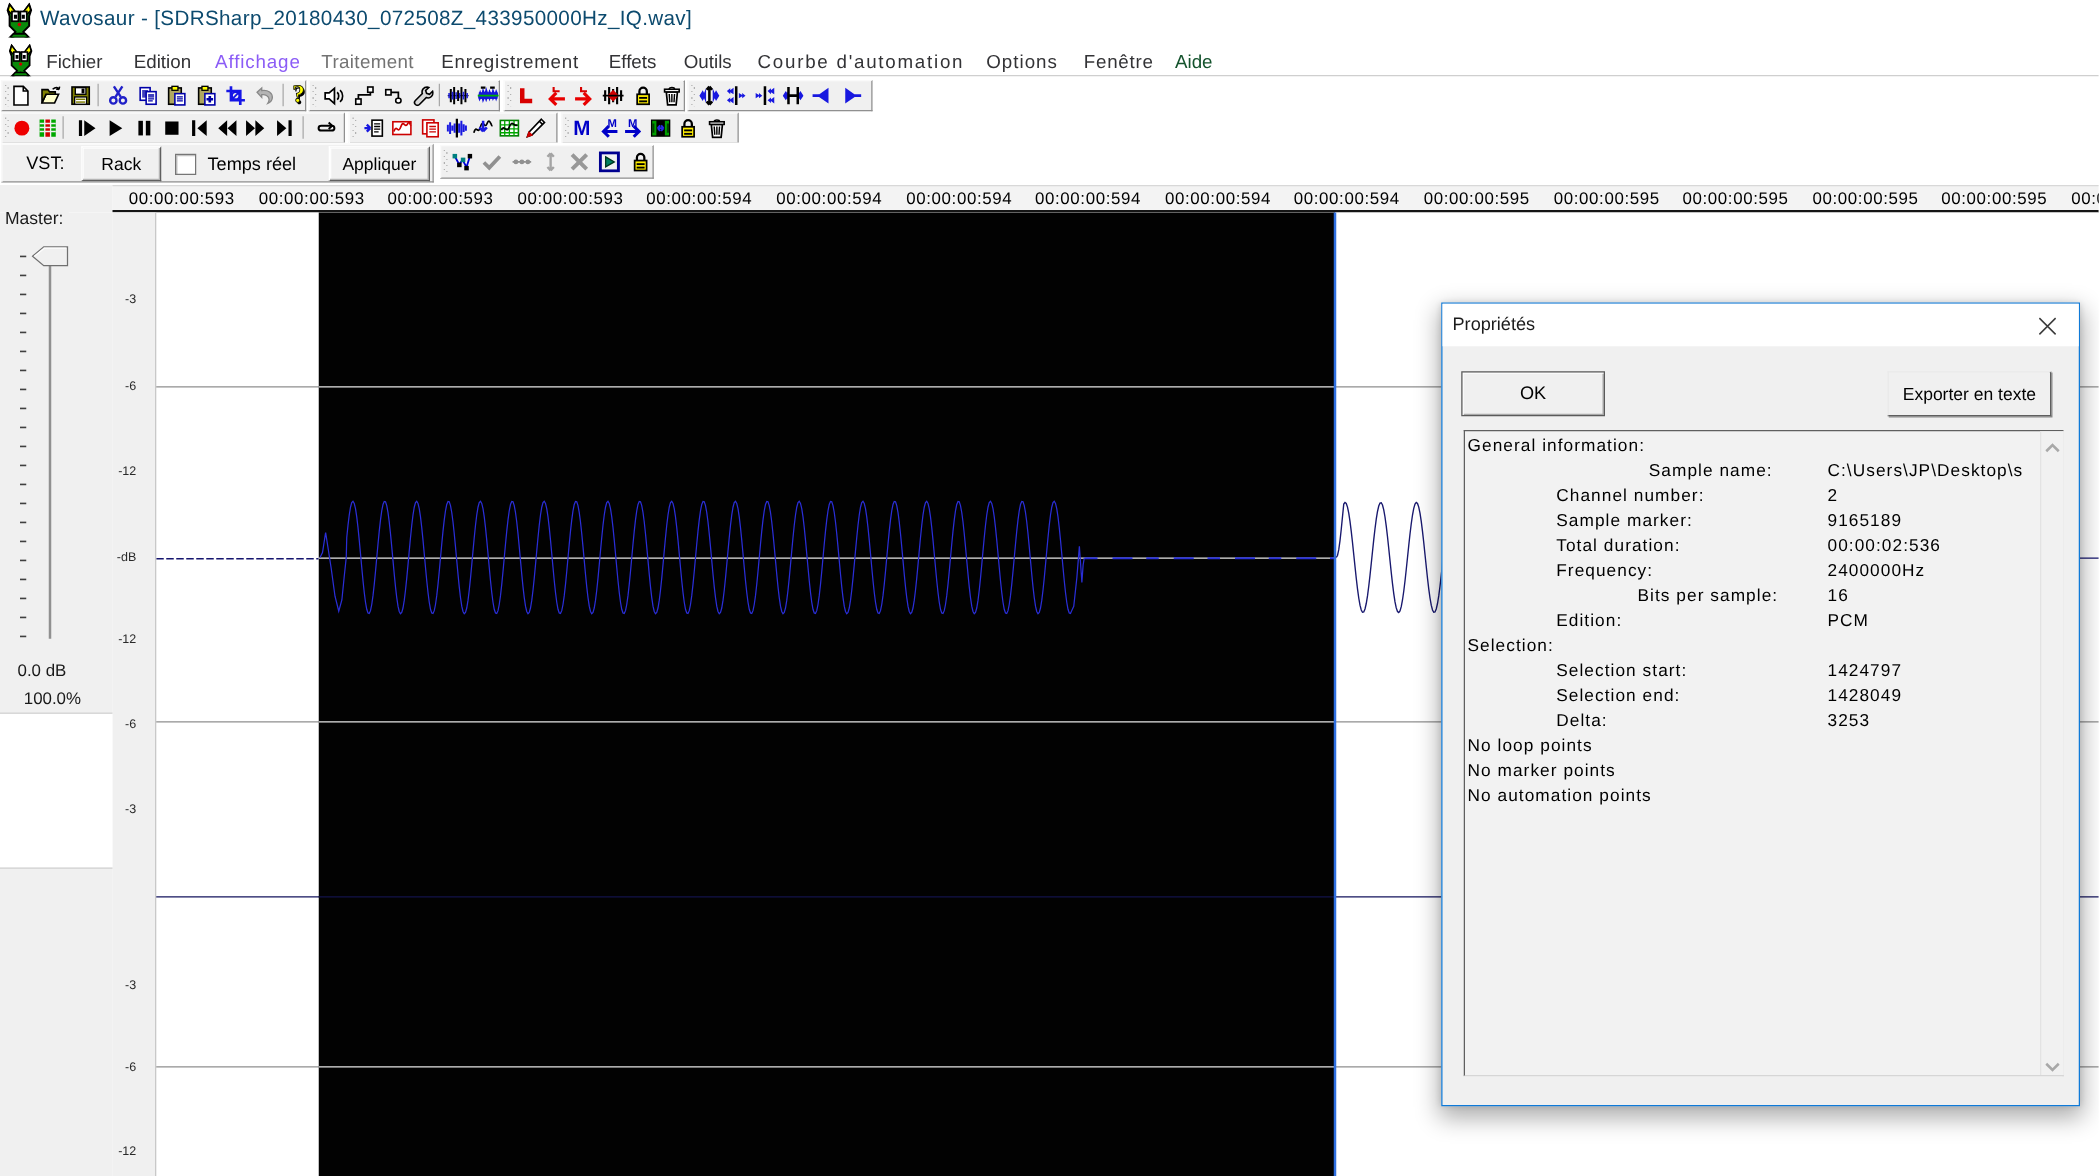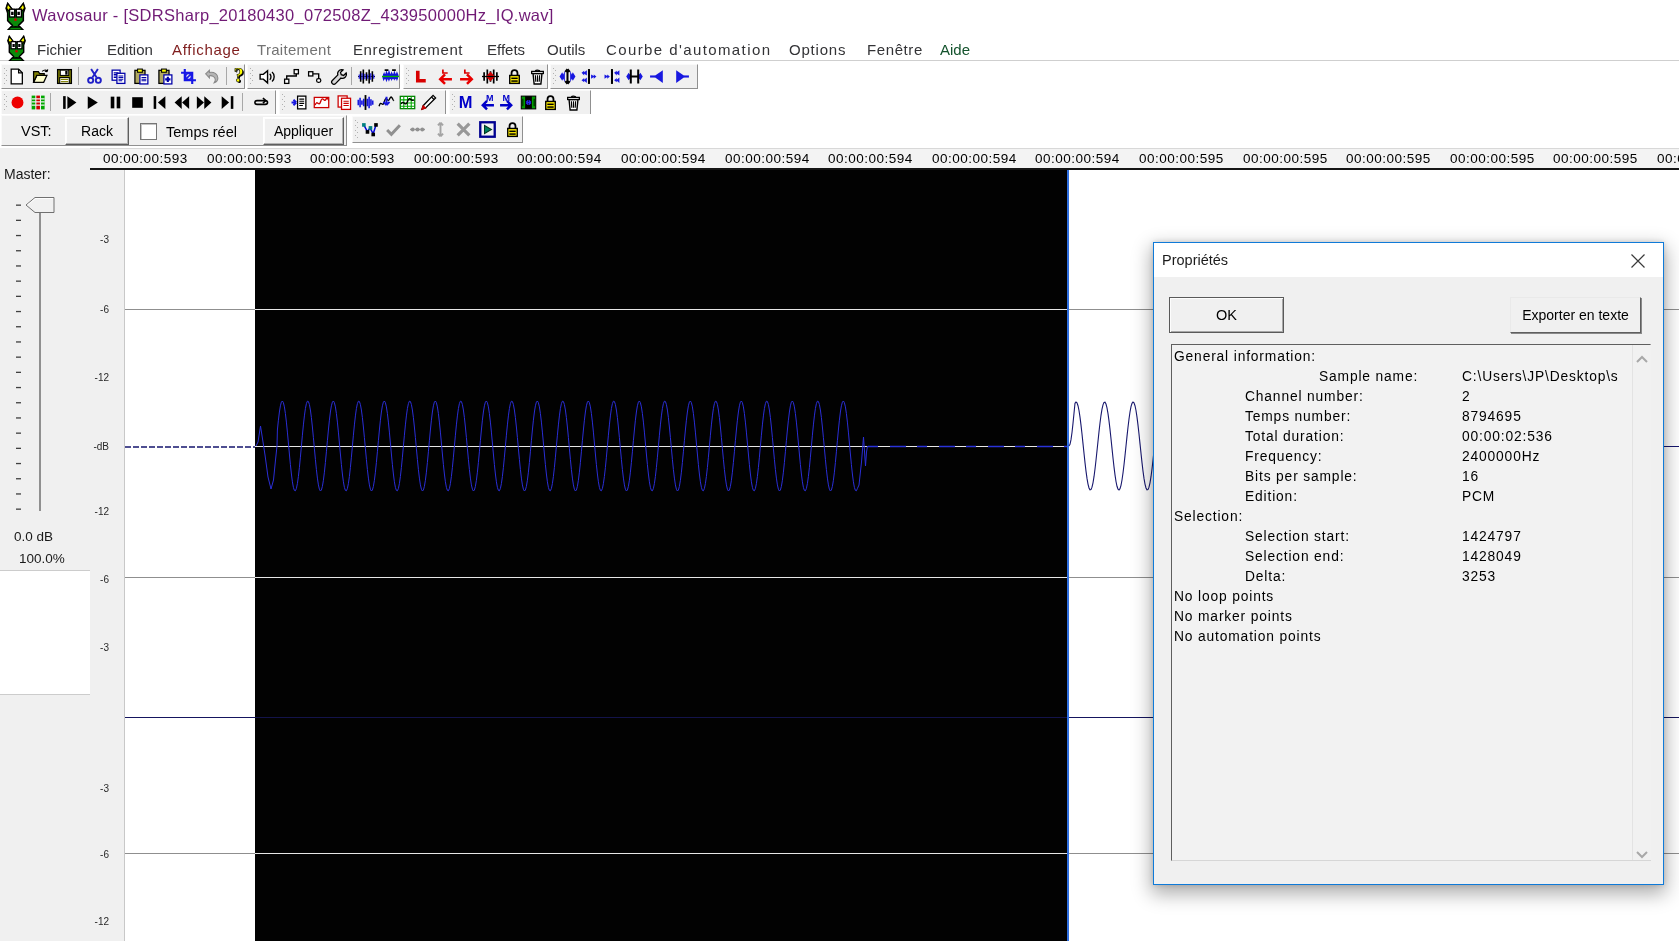--- a/index.html
+++ b/index.html
@@ -17,35 +17,35 @@
 <div class="abs" style="left:3px;top:2px"><svg width="16" height="18" viewBox="0 0 16 18" style="width:25px;height:28.125px">
       <path d="M3 1l3 4h4l3-4 1 3-1 3v5l-3 3 2 3-4-2-4 2 2-3-3-3V7L2 4z" fill="#0a8a0a" stroke="#000" stroke-width="1"></path>
       <path d="M3 1l2.6 3.4L4 6 2.2 4z" fill="#ffff00" stroke="#000" stroke-width="0.8"></path>
       <path d="M13 1l-2.6 3.4L12 6l1.8-2z" fill="#ffff00" stroke="#000" stroke-width="0.8"></path>
       <rect x="4.2" y="4.6" width="3.3" height="5" fill="#fff" stroke="#000" stroke-width="0.9"></rect>
       <rect x="8.5" y="4.6" width="3.3" height="5" fill="#fff" stroke="#000" stroke-width="0.9"></rect>
       <path d="M5.2 6.3h1.6v2H5.2zM9.2 6.3h1.6v2H9.2z" fill="#000"></path>
       <circle cx="8" cy="11.3" r="0.9" fill="#cc0000"></circle>
       <path d="M5 16h6l2 2H3z" fill="#0a8a0a" stroke="#000" stroke-width="0.9"></path>
     </svg></div>
-<div class="abs" style="left:32px;top:6px;font-size:16.5px;color:#701a75;letter-spacing:0.28px">Wavosaur&nbsp;- [SDRSharp_20180430_072508Z_433950000Hz_IQ.wav]</div>
+<div class="abs" style="left:32px;top:6px;font-size:16.5px;color:#0c4a6e;letter-spacing:0.28px">Wavosaur&nbsp;- [SDRSharp_20180430_072508Z_433950000Hz_IQ.wav]</div>
 <div class="abs" style="left:0;top:32px;width:1679px;height:29px;background:#ffffff;border-bottom:1px solid #cfcfcf"></div>
 <div class="abs" style="left:5px;top:35px"><svg width="16" height="18" viewBox="0 0 16 18" style="width:23px;height:25.875px">
       <path d="M3 1l3 4h4l3-4 1 3-1 3v5l-3 3 2 3-4-2-4 2 2-3-3-3V7L2 4z" fill="#0a8a0a" stroke="#000" stroke-width="1"></path>
       <path d="M3 1l2.6 3.4L4 6 2.2 4z" fill="#ffff00" stroke="#000" stroke-width="0.8"></path>
       <path d="M13 1l-2.6 3.4L12 6l1.8-2z" fill="#ffff00" stroke="#000" stroke-width="0.8"></path>
       <rect x="4.2" y="4.6" width="3.3" height="5" fill="#fff" stroke="#000" stroke-width="0.9"></rect>
       <rect x="8.5" y="4.6" width="3.3" height="5" fill="#fff" stroke="#000" stroke-width="0.9"></rect>
       <path d="M5.2 6.3h1.6v2H5.2zM9.2 6.3h1.6v2H9.2z" fill="#000"></path>
       <circle cx="8" cy="11.3" r="0.9" fill="#cc0000"></circle>
       <path d="M5 16h6l2 2H3z" fill="#0a8a0a" stroke="#000" stroke-width="0.9"></path>
     </svg></div>
 <div class="abs" style="left:37px;top:41px;font-size:15px;color:#333336;letter-spacing:0px">Fichier</div>
 <div class="abs" style="left:107px;top:41px;font-size:15px;color:#333336;letter-spacing:0px">Edition</div>
-<div class="abs" style="left:172px;top:41px;font-size:15px;color:#7f1d1d;letter-spacing:0.7px">Affichage</div>
+<div class="abs" style="left:172px;top:41px;font-size:15px;color:#8b5cf6;letter-spacing:0.7px">Affichage</div>
 <div class="abs" style="left:257px;top:41px;font-size:15px;color:#737373;letter-spacing:0.3px">Traitement</div>
 <div class="abs" style="left:353px;top:41px;font-size:15px;color:#333336;letter-spacing:0.6px">Enregistrement</div>
 <div class="abs" style="left:487px;top:41px;font-size:15px;color:#333336;letter-spacing:0px">Effets</div>
 <div class="abs" style="left:547px;top:41px;font-size:15px;color:#333336;letter-spacing:0px">Outils</div>
 <div class="abs" style="left:606px;top:41px;font-size:15px;color:#333336;letter-spacing:1.4px">Courbe d'automation</div>
 <div class="abs" style="left:789px;top:41px;font-size:15px;color:#333336;letter-spacing:0.8px">Options</div>
 <div class="abs" style="left:867px;top:41px;font-size:15px;color:#333336;letter-spacing:0.6px">Fenêtre</div>
 <div class="abs" style="left:940px;top:41px;font-size:15px;color:#14532d;letter-spacing:0px">Aide</div>
 <div class="abs" style="left:0;top:62px;width:1679px;height:86px;background:#ffffff"></div>
 <div class="band" style="left:1px;top:64px;width:244px;height:25px">
@@ -452,27 +452,27 @@
       <path d="M1.5 1.5l13 13M14.5 1.5l-13 13" stroke="#3a3a3a" stroke-width="1.2"></path>
     </svg></div>
 <div class="abs" style="left:1169px;top:297px;width:115px;height:36px;background:#f0f0f0;border:1px solid #5a5a5a;box-shadow:inset 1px 1px 0 #fdfdfd, inset -1px -1px 0 #a8a8a8, inset 0 0 0 2px #f0f0f0;display:flex;align-items:center;justify-content:center;font-size:14.5px">OK</div>
 <div class="abs" style="left:1510px;top:297px;width:131px;height:36px;background:#f0f0f0;border-top:1px solid #e9e9e9;border-left:1px solid #e9e9e9;border-right:1px solid #5f5f5f;border-bottom:1px solid #5f5f5f;box-shadow:1px 1px 0 #8a8a8a;display:flex;align-items:center;justify-content:center;font-size:14px">Exporter en texte</div>
 <div class="abs" style="left:1171px;top:344px;width:480px;height:517px;background:#f2f2f2;border-top:1px solid #5f5f5f;border-left:1px solid #5f5f5f;border-right:1px solid #d6d6d6;border-bottom:1px solid #d6d6d6"></div>
 <div class="dlgrow" style="left:1174px;top:349px">General information:</div>
 <div class="dlgrow" style="left:1319px;top:369px">Sample name:</div>
 <div class="dlgrow" style="left:1462px;top:369px">C:\Users\JP\Desktop\s</div>
 <div class="dlgrow" style="left:1245px;top:389px">Channel number:</div>
 <div class="dlgrow" style="left:1462px;top:389px">2</div>
-<div class="dlgrow" style="left:1245px;top:409px">Temps number:</div>
-<div class="dlgrow" style="left:1462px;top:409px">8794695</div>
+<div class="dlgrow" style="left:1245px;top:409px">Sample marker:</div>
+<div class="dlgrow" style="left:1462px;top:409px">9165189</div>
 <div class="dlgrow" style="left:1245px;top:429px">Total duration:</div>
 <div class="dlgrow" style="left:1462px;top:429px">00:00:02:536</div>
 <div class="dlgrow" style="left:1245px;top:449px">Frequency:</div>
 <div class="dlgrow" style="left:1462px;top:449px">2400000Hz</div>
-<div class="dlgrow" style="left:1245px;top:469px">Bits per sample:</div>
+<div class="dlgrow" style="left:1310px;top:469px">Bits per sample:</div>
 <div class="dlgrow" style="left:1462px;top:469px">16</div>
 <div class="dlgrow" style="left:1245px;top:489px">Edition:</div>
 <div class="dlgrow" style="left:1462px;top:489px">PCM</div>
 <div class="dlgrow" style="left:1174px;top:509px">Selection:</div>
 <div class="dlgrow" style="left:1245px;top:529px">Selection start:</div>
 <div class="dlgrow" style="left:1462px;top:529px">1424797</div>
 <div class="dlgrow" style="left:1245px;top:549px">Selection end:</div>
 <div class="dlgrow" style="left:1462px;top:549px">1428049</div>
 <div class="dlgrow" style="left:1245px;top:569px">Delta:</div>
 <div class="dlgrow" style="left:1462px;top:569px">3253</div>

